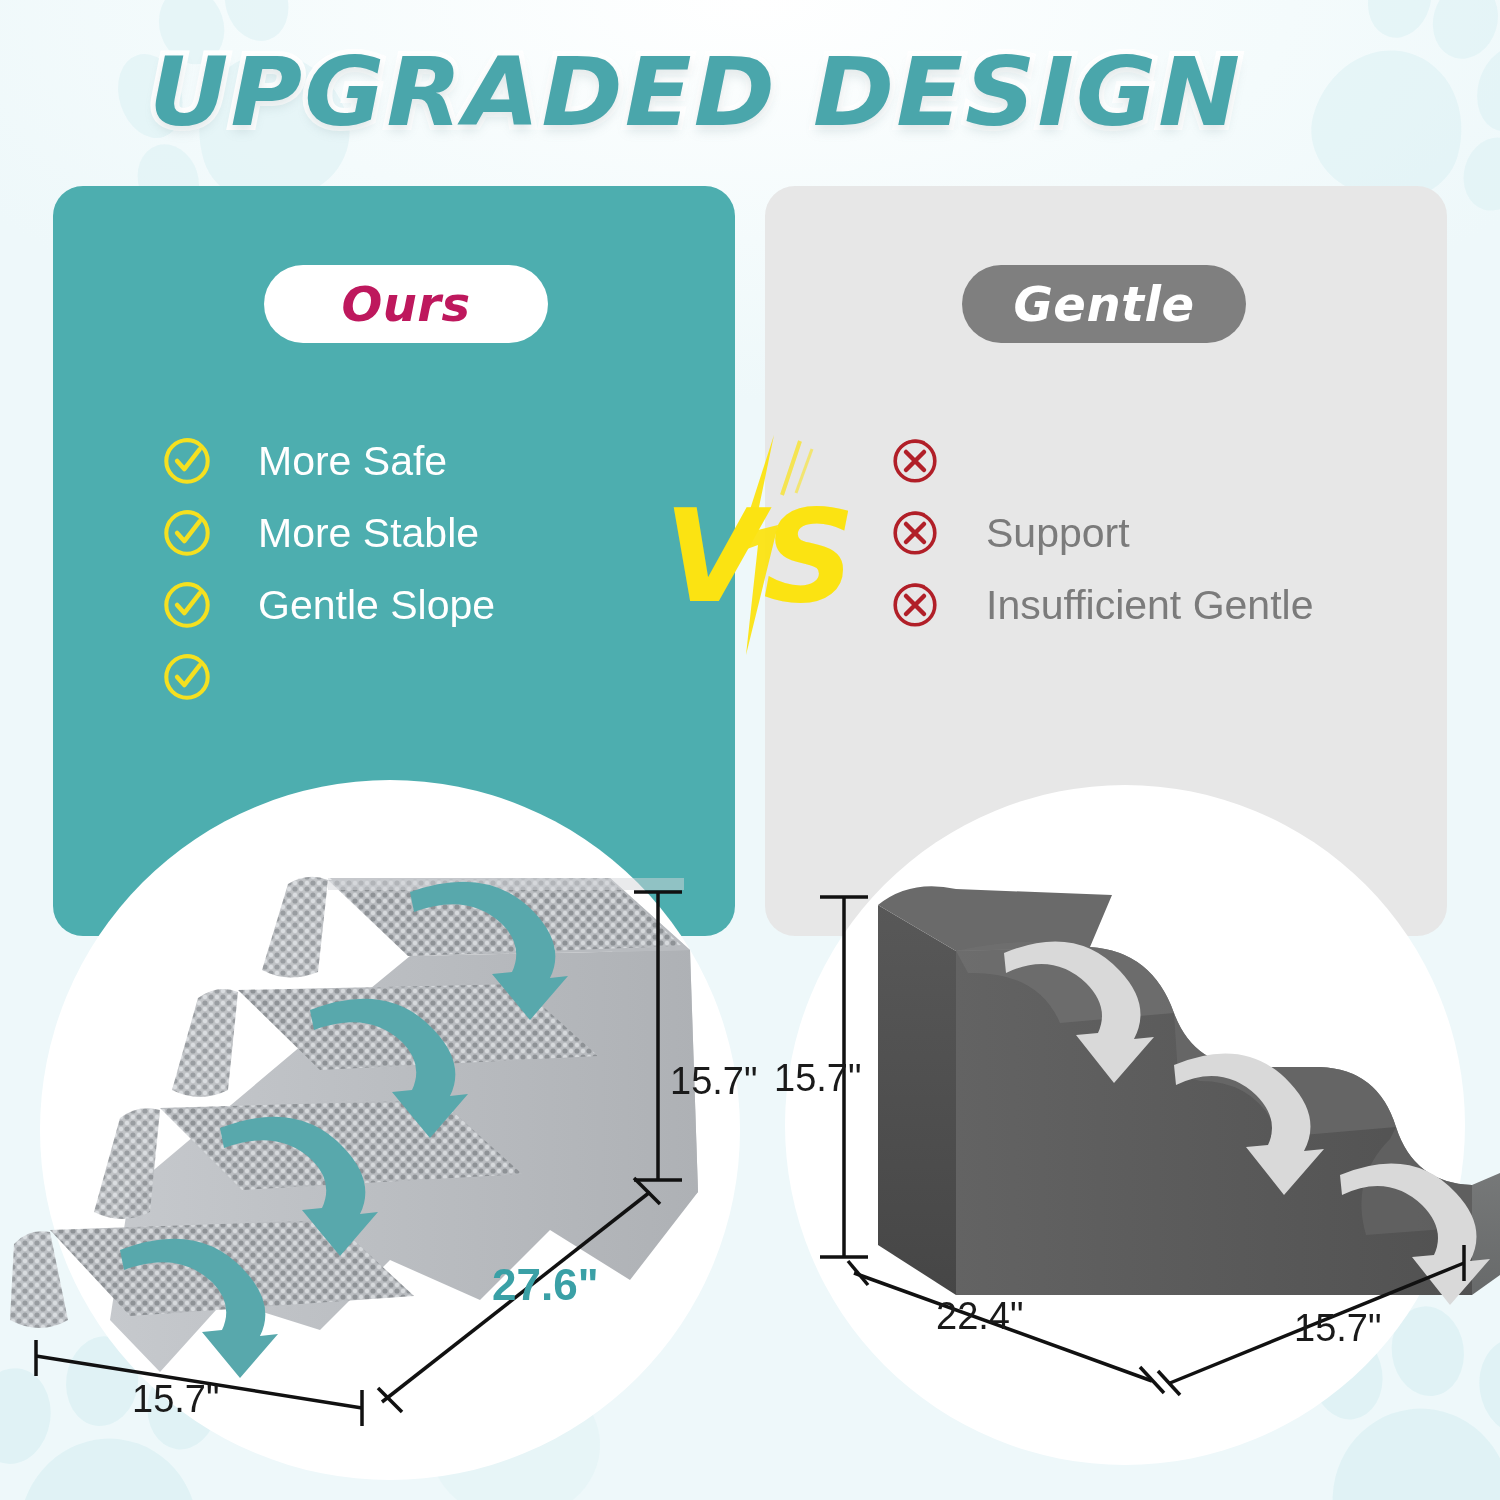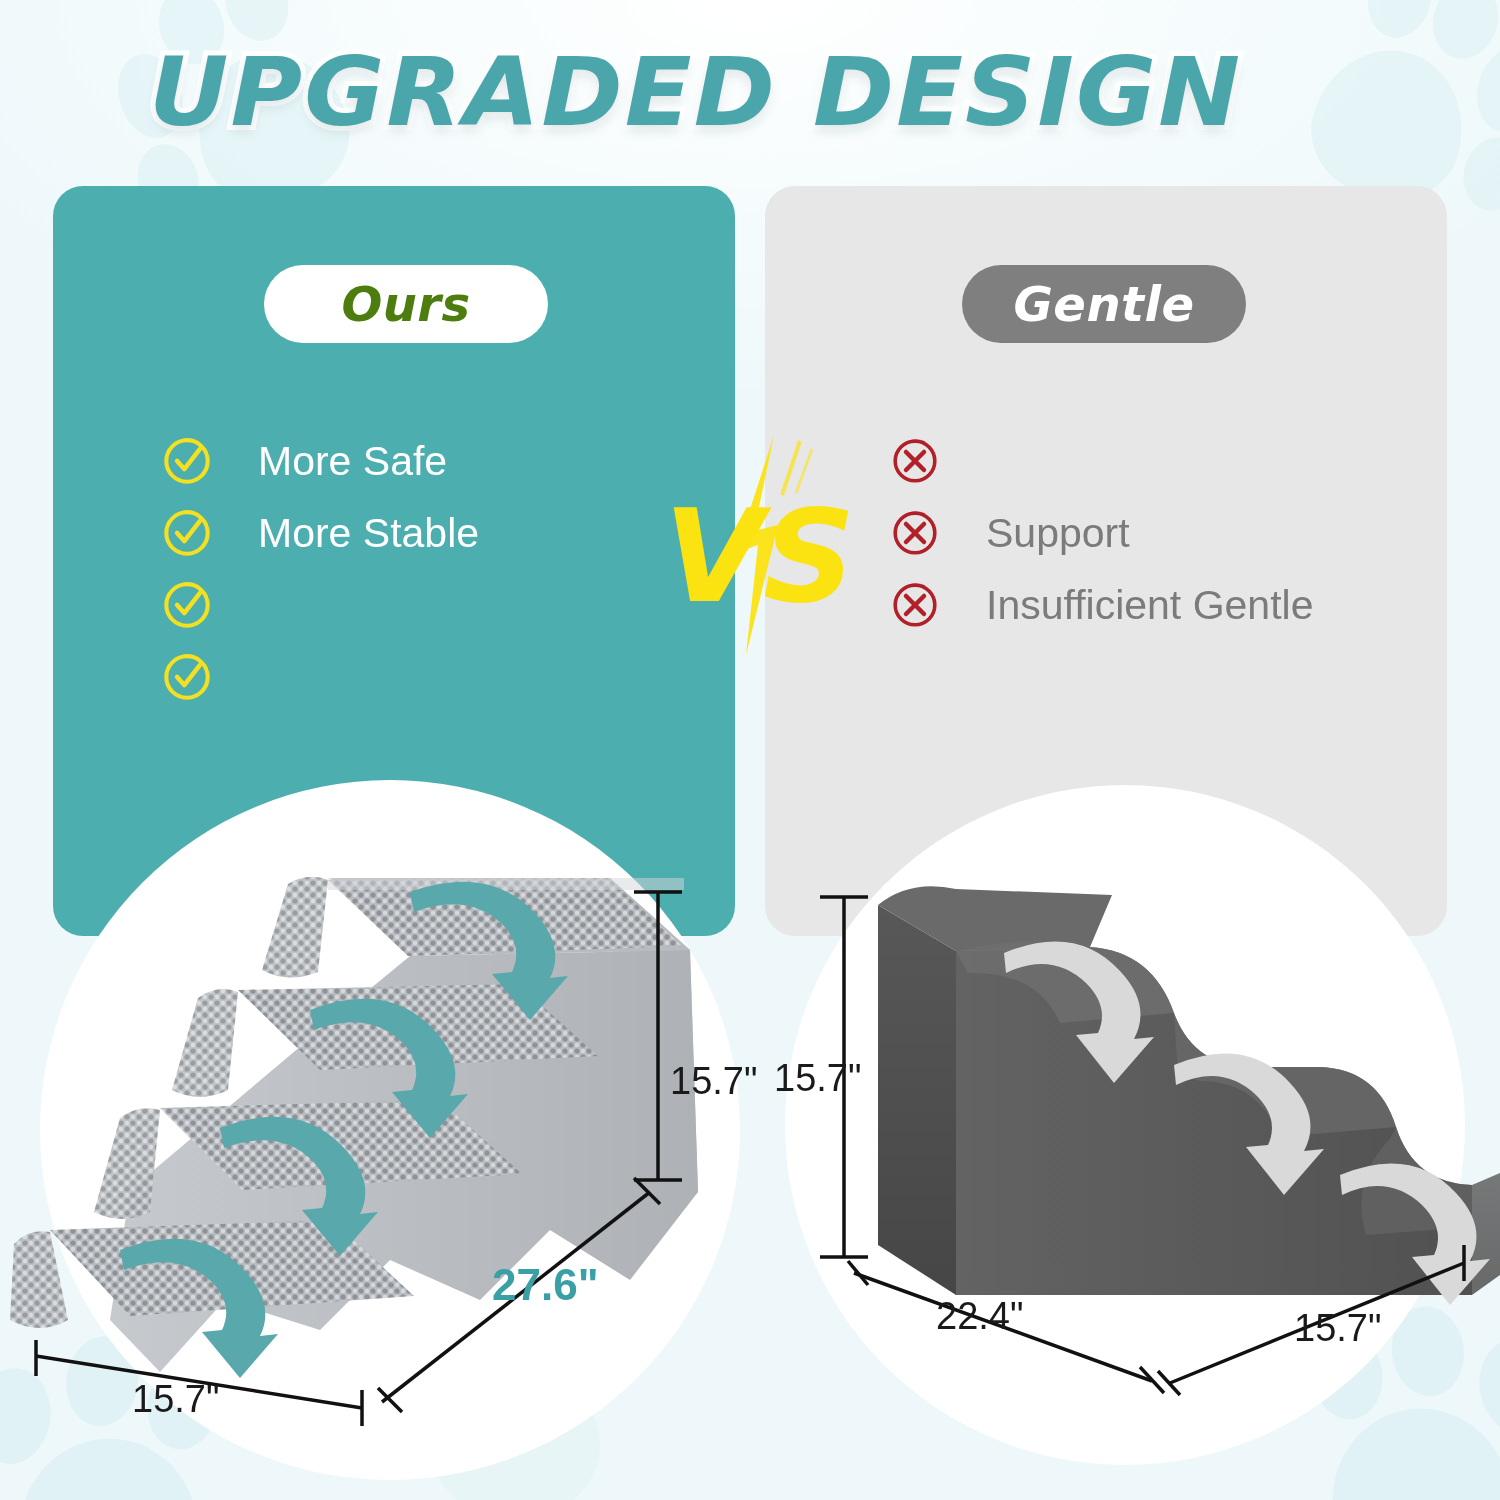--- a/index.html
+++ b/index.html
@@ -90,21 +90,21 @@
   #pill-other {
     left:962px; top:265px; width:284px;
     background:#7f7f7f;
   }
   .pill-label {
     font-family:"DejaVu Sans", sans-serif;
     font-weight:bold; font-style:italic;
     font-size:48px;
     letter-spacing:.5px;
   }
-  #pill-ours .pill-label { color:#4d7c0f; }
+  #pill-ours .pill-label { color:#be185d; }
   #pill-other .pill-label { color:#ffffff; }
 
   
   .feature-list { position:absolute; z-index:4; }
   #list-ours  { left:160px; top:425px; width:520px; }
   #list-other { left:888px; top:425px; width:520px; }
   .feature-row {
     display:flex; align-items:center;
     height:72px;
     margin-bottom:0px;
@@ -235,20 +235,21 @@
   </div>
 
   <div class="feature-row">
     <span class="feature-icon">
       <svg viewBox="0 0 60 60" width="54" height="54">
         <circle cx="30" cy="30" r="23" fill="none" stroke="#f5e020" stroke-width="4.5"></circle>
         <path d="M9 22 A23 23 0 0 1 42 9" fill="none" stroke="#f5e020" stroke-width="3" stroke-linecap="round" opacity=".85"></path>
         <path d="M19 30 L27 39 L44 17" fill="none" stroke="#f5e020" stroke-width="5" stroke-linecap="round" stroke-linejoin="round"></path>
       </svg>
     </span>
+    <span class="feature-text">Gentle Slope</span>
   </div>
 
   <div class="feature-row">
     <span class="feature-icon">
       <svg viewBox="0 0 60 60" width="54" height="54">
         <circle cx="30" cy="30" r="23" fill="none" stroke="#f5e020" stroke-width="4.5"></circle>
         <path d="M9 22 A23 23 0 0 1 42 9" fill="none" stroke="#f5e020" stroke-width="3" stroke-linecap="round" opacity=".85"></path>
         <path d="M19 30 L27 39 L44 17" fill="none" stroke="#f5e020" stroke-width="5" stroke-linecap="round" stroke-linejoin="round"></path>
       </svg>
     </span>

